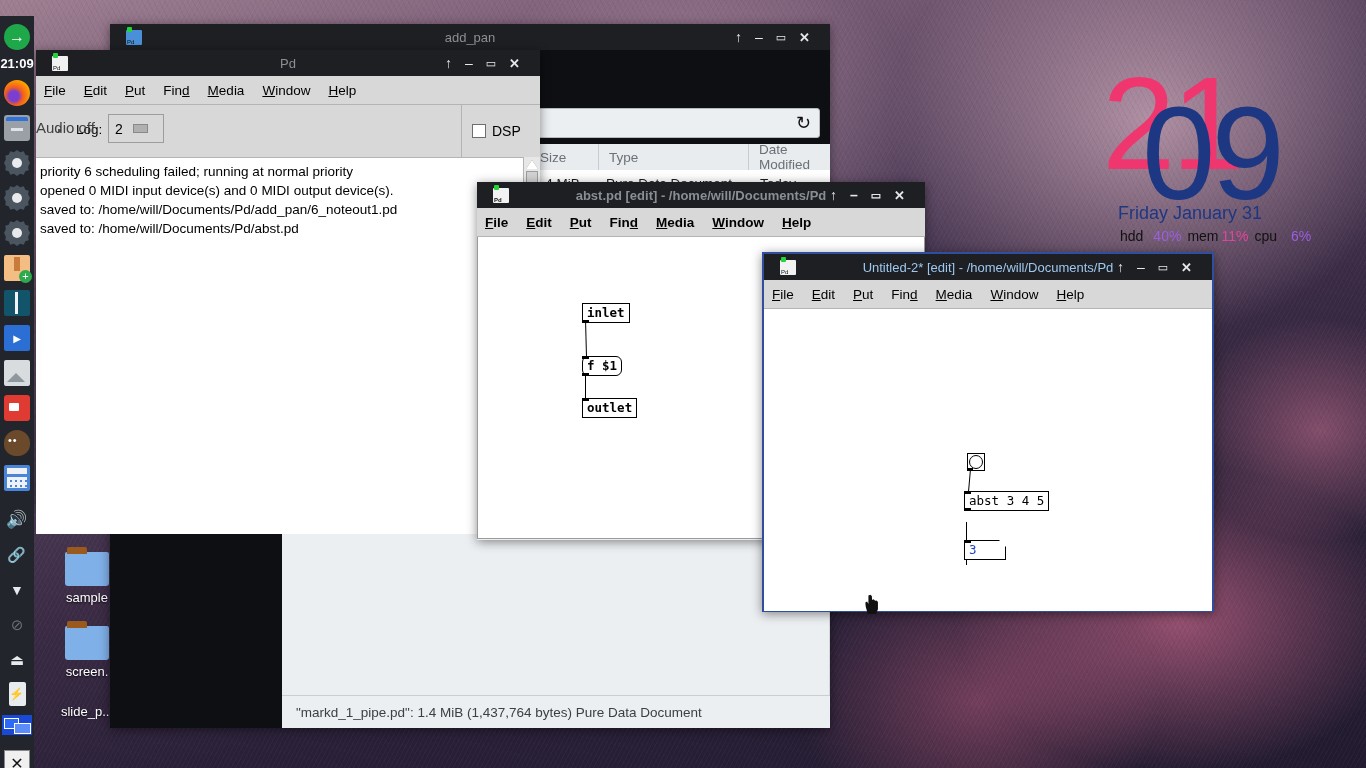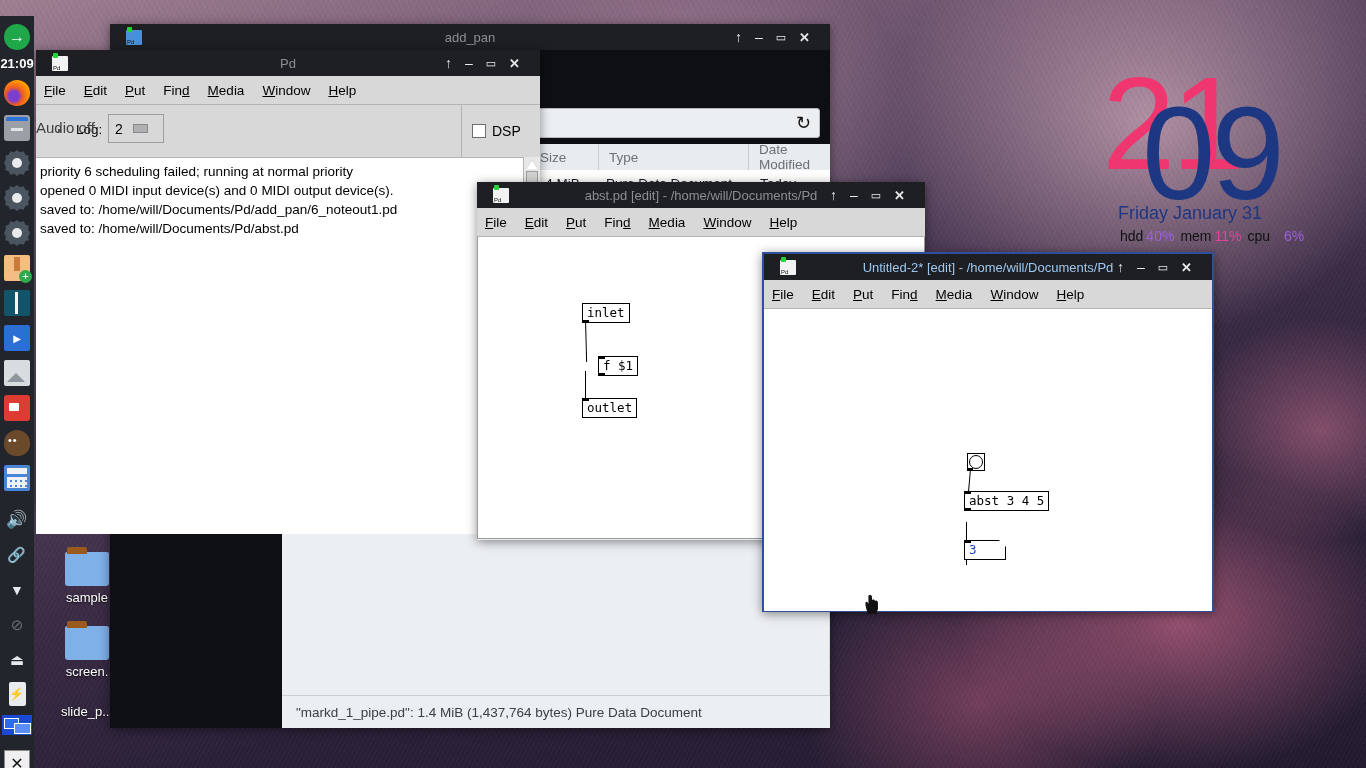--- a/index.html
+++ b/index.html
@@ -56,21 +56,21 @@
     position:absolute; left:22px; top:165px;
     font-size:18px; color:#1d3782;
     font-family:"Liberation Sans", sans-serif;
     white-space:nowrap;
   }
   .conky-sys {
     position:absolute; left:24px; top:190px;
     font-size:14px; color:#111; white-space:nowrap;
     font-family:"Liberation Sans", sans-serif;
   }
-  .conky-sys .val { color:#9b5fe0; margin:0 6px 0 3px; }
+  .conky-sys .val { color:#9b5fe0; margin:0 6px 0 10px; }
   .conky-sys .val2 { color:#e0459b; margin:0 6px 0 3px; }
   .conky-sys .val3 { color:#9b5fe0; margin-left:14px; }
 
   
   #dock {
     position:absolute; left:0; top:16px; width:34px; height:768px;
     background:#22252b;
     display:flex; flex-direction:column; align-items:center;
   }
   #dock .dock-clock {
@@ -263,21 +263,21 @@
   .fm-status .t{ font-size:13.5px; color:#3b4045; }
   .fm-white-pane{
     position:absolute; left:172px; top:168px; right:0; bottom:32px; background:#eceff2;
     border-right:1px solid #d3d7db;
   }
   .fm-left-pane{
     position:absolute; left:0; top:54px; width:172px; bottom:0; background:#0d0f12;
   }
 
   
-  #abst-win { left:477px; top:182px; width:448px; height:358px; }
+  #abst-win { left:477px; top:182px; width:448px; height:358px;font-weight:bold; }
   #abst-win .cv { background:#fff; height:302px; position:relative; border:1px solid #9a9a9a;
       border-top:none; box-sizing:border-box;}
   #untitled-win { left:762px; top:252px; width:452px; height:360px; border:2px solid #2f4f9e;
       box-sizing:border-box; }
   #untitled-win .cv { background:#fff; height:calc(100% - 54px); position:relative; }
 
   
   .pd-obj{
     position:absolute; background:#fff; border:1px solid #000;
     font-family:"DejaVu Sans Mono", monospace; font-size:12.5px; color:#000;
@@ -467,21 +467,21 @@
       <span class="mi"><u>H</u>elp</span>
     </div>
     <div class="cv">
 
       <div class="pd-cord" style="left:107px; top:82px; height:43px; transform:rotate(-1.5deg);"></div>
       <div class="pd-cord" style="left:107px; top:134px; height:38px;"></div>
 
       <div class="pd-obj no-in" style="left:104px; top:66px;">
         <span>inlet</span>
       </div>
-      <div class="pd-obj" style="left:120px; top:119px;">
+      <div class="pd-obj" style="left:104px; top:119px;border-radius:6px;">
         <span>f $1</span>
       </div>
       <div class="pd-obj no-out" style="left:104px; top:161px;">
         <span>outlet</span>
       </div>
     </div>
   </div>
 
   <div class="win" id="untitled-win">
     <div class="titlebar focused">

